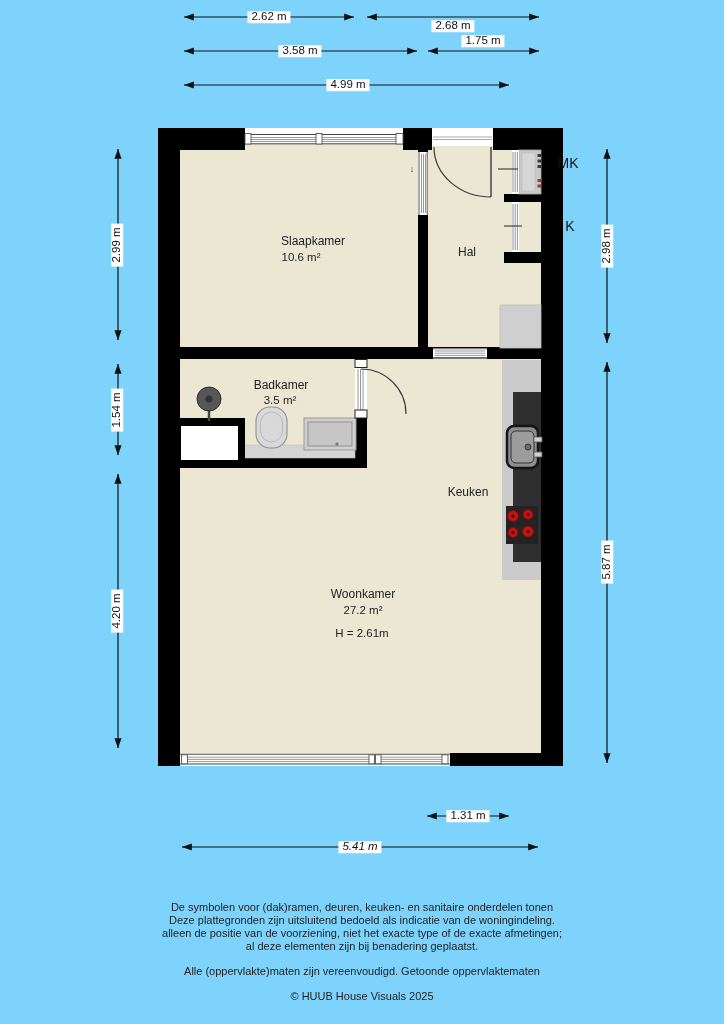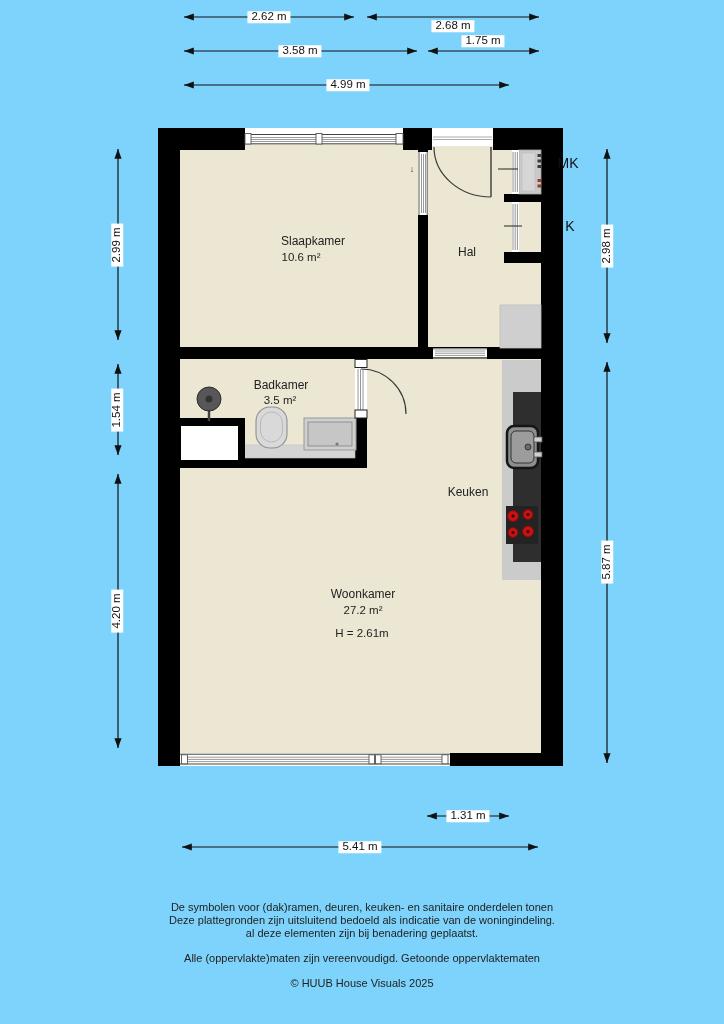--- a/index.html
+++ b/index.html
@@ -206,38 +206,39 @@
 <div class="lbl dim" style="left:348px;top:85px;">4.99 m</div>
 
 <div class="lbl dim dim-v" style="left:117px;top:245px;">2.99 m</div>
 <div class="lbl dim dim-v" style="left:117px;top:410px;">1.54 m</div>
 <div class="lbl dim dim-v" style="left:117px;top:611px;">4.20 m</div>
 
 <div class="lbl dim dim-v" style="left:607px;top:246px;">2.98 m</div>
 <div class="lbl dim dim-v" style="left:607px;top:562px;">5.87 m</div>
 
 <div class="lbl dim" style="left:468px;top:816px;">1.31 m</div>
-<div class="lbl dim" style="left:360px;top:847px;">5.41 m</div>
+<div class="lbl dim" style="left:360px;top:847px;font-style:italic;">5.41 m</div>
 
 <div class="lbl room" style="left:313px;top:241px;">Slaapkamer</div>
 <div class="lbl room-sub" style="left:301px;top:258px;text-align:right;">10.6 m²</div>
 <div class="lbl room" style="left:467px;top:252px;">Hal</div>
 <div class="lbl room" style="left:281px;top:385px;">Badkamer</div>
 <div class="lbl room-sub" style="left:280px;top:401px;">3.5 m²</div>
 <div class="lbl room" style="left:468px;top:492px;">Keuken</div>
 <div class="lbl room" style="left:363px;top:594px;">Woonkamer</div>
 <div class="lbl room-sub" style="left:363px;top:611px;">27.2 m²</div>
 <div class="lbl room-sub" style="left:362px;top:607px;margin-top:27px;">H = 2.61m</div>
 <div class="lbl closet" style="left:529px;top:163px;">MK</div>
 <div class="lbl closet" style="left:531px;top:226px;">K</div>
 <div class="lbl slide-marker" style="left:412px;top:169px;">↓</div>
 
 <div class="footer">
   <div>De symbolen voor (dak)ramen, deuren, keuken- en sanitaire onderdelen tonen</div>
   <div>Deze plattegronden zijn uitsluitend bedoeld als indicatie van de woningindeling.</div>
+  <div>alleen de positie van de voorziening, niet het exacte type of de exacte afmetingen;</div>
   <div>al deze elementen zijn bij benadering geplaatst.</div>
   <div class="gap"></div>
   <div>Alle (oppervlakte)maten zijn vereenvoudigd. Getoonde oppervlaktematen</div>
   <div class="gap"></div>
   <div>© HUUB House Visuals 2025</div>
 </div>
 
 </div>
 
 </body></html>

